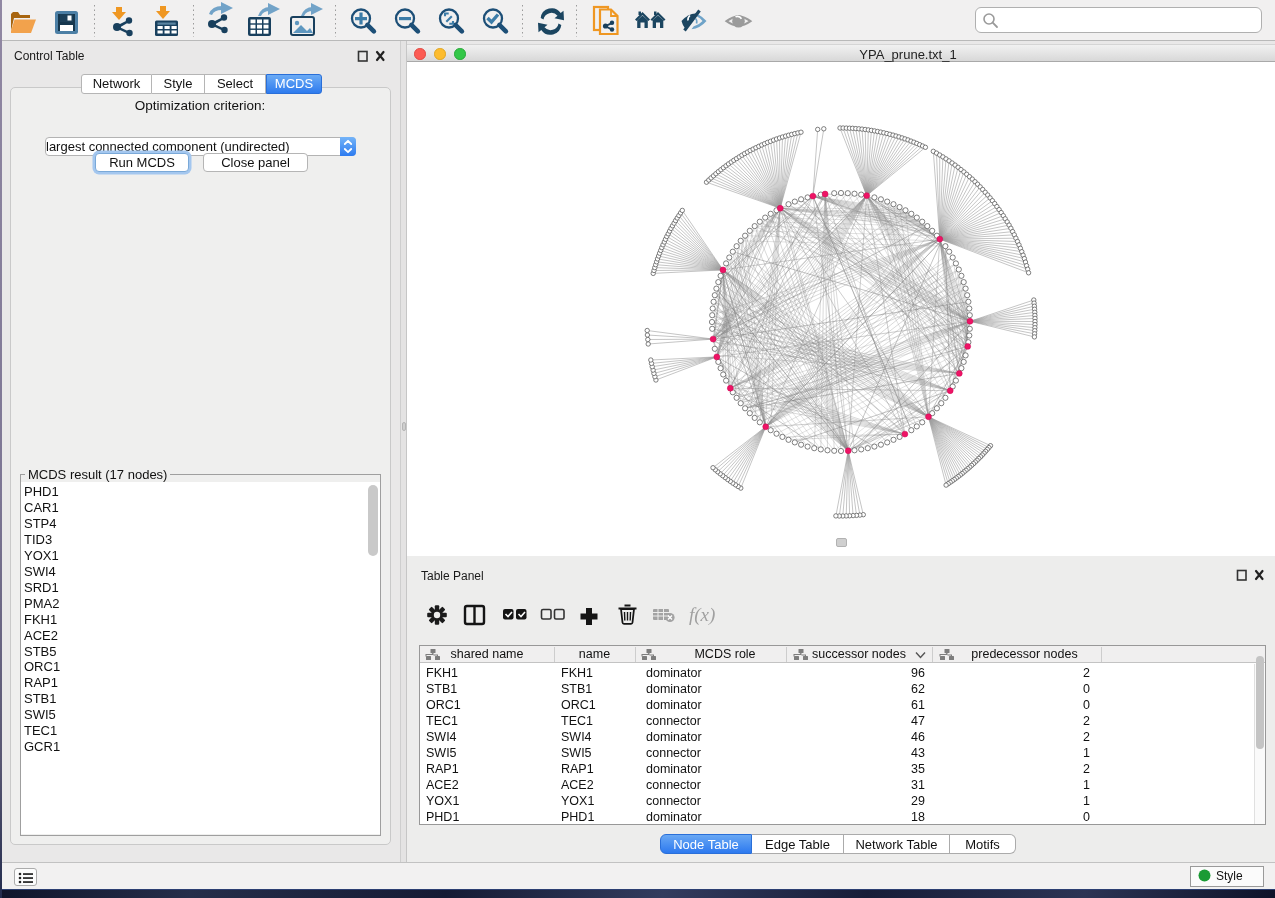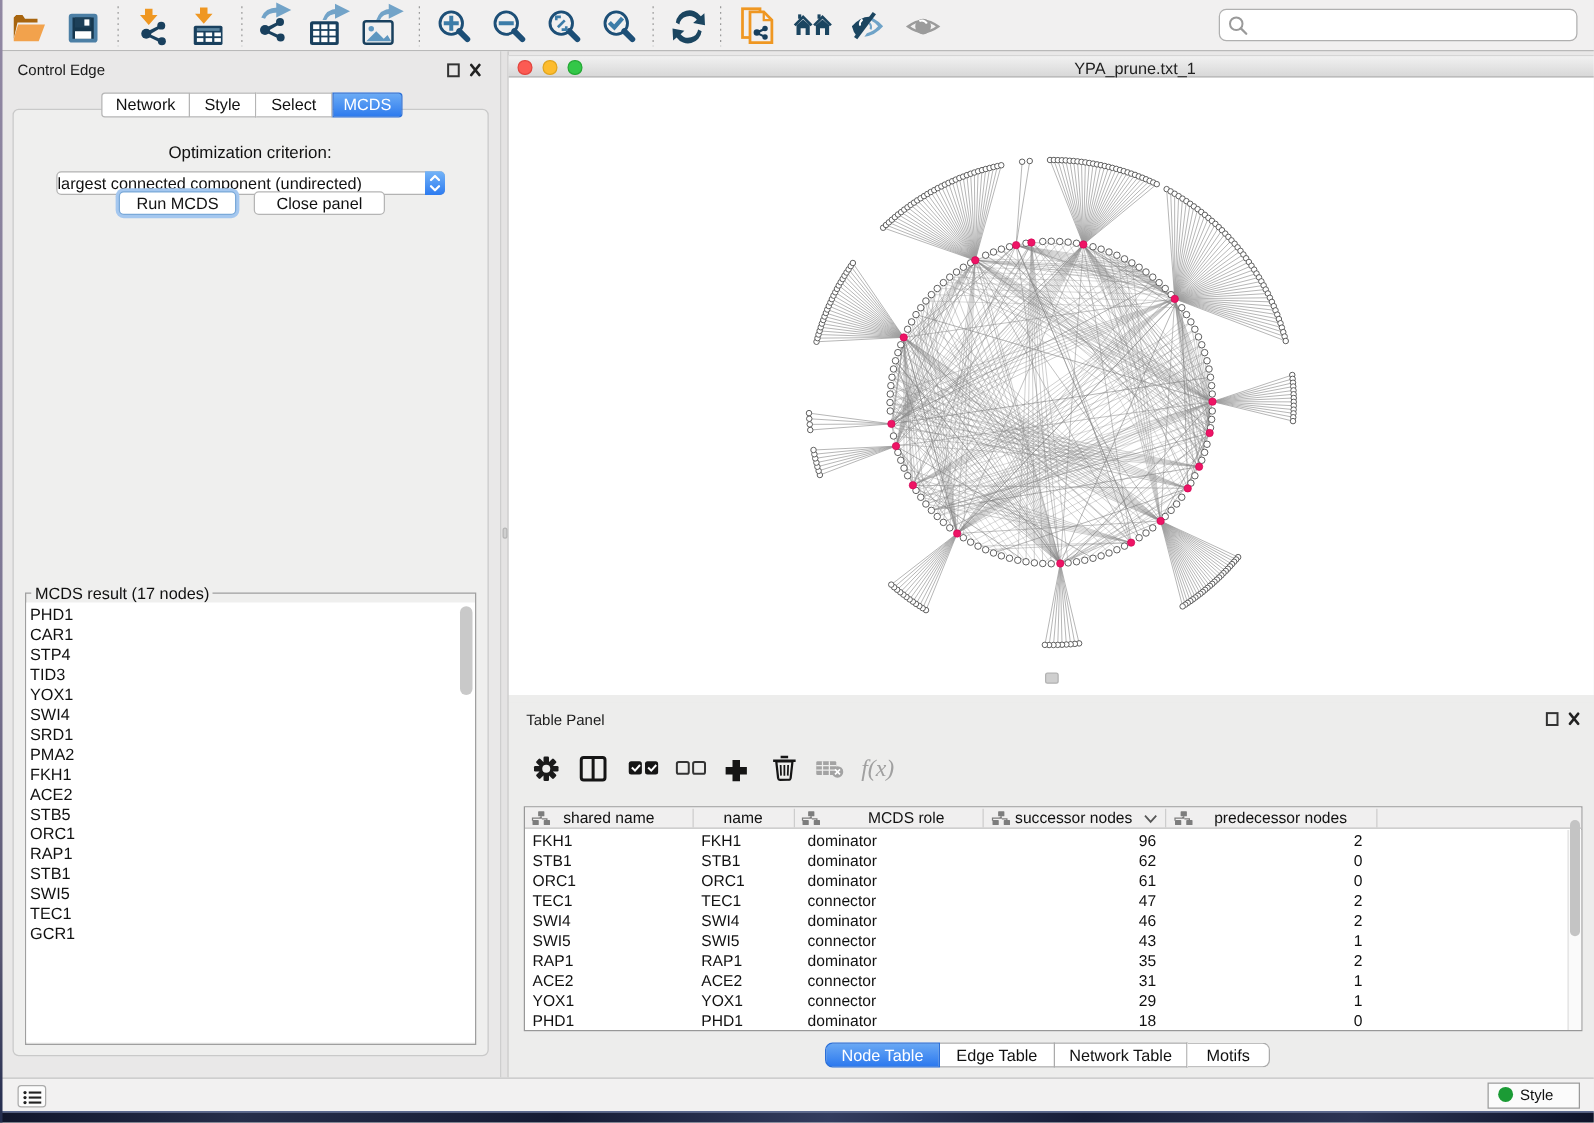--- a/index.html
+++ b/index.html
@@ -3,21 +3,21 @@
 *{margin:0;padding:0;box-sizing:border-box}
 html,body{width:1275px;height:898px;overflow:hidden;font-family:"Liberation Sans",sans-serif;background:#e9e8e8}
 .abs{position:absolute}
 #toolbar{position:absolute;left:0;top:0;width:1275px;height:41px;background:#f1f0f0;border-bottom:1px solid #b9b9b9}
 #searchbox{position:absolute;left:975px;top:7px;width:287px;height:26px;background:#fff;border:1px solid #b0b0b0;border-radius:6px}
 #leftpanel{position:absolute;left:0;top:41px;width:400px;height:821px;background:#e9e8e8}
 .ptitle{position:absolute;font-size:12px;color:#1a1a1a}
 #cpane{position:absolute;left:10px;top:46px;width:381px;height:758px;background:#efefee;border:1px solid #c9c9c9;border-radius:5px}
 .tab{position:absolute;top:33px;height:20px;border:1px solid #b5b5b5;background:#fff;font-size:13px;color:#111;text-align:center;line-height:18px;z-index:3}
 .tabsel{background:linear-gradient(#6babf5,#2e7bee);color:#fff;border-color:#2a6fd8}
-#optlabel{position:absolute;left:0px;top:73px;width:400px;text-align:center;font-size:13.5px;color:#111}
+#optlabel{position:absolute;left:0px;top:57px;width:400px;text-align:center;font-size:13.5px;color:#111}
 #selbox{position:absolute;left:45px;top:96px;width:311px;height:19px;background:#fff;border:1px solid #b3b3b3;border-radius:4px;font-size:13px;text-align:left;line-height:17px;color:#111}
 #stepper{position:absolute;right:-1px;top:-1px;width:16px;height:19px;background:linear-gradient(#74b4f8,#2d7bf0);border-radius:0 4px 4px 0}
 .btn{position:absolute;top:112px;height:19px;background:#fff;border:1px solid #b5b5b5;border-radius:4px;font-size:13px;text-align:center;line-height:17px;color:#111}
 #fieldset{position:absolute;left:20px;top:433px;width:361px;height:362px;border:1px solid #9f9f9f}
 #legend{position:absolute;left:25px;top:426px;background:#efefee;padding:0 3px;font-size:13px;color:#111}
 #mlist{position:absolute;left:21px;top:441px;width:359px;height:352px;background:#fff;font-size:13px;line-height:15.95px;color:#111;padding:2px 0 0 3px}
 #mscroll{position:absolute;left:368px;top:444px;width:10px;height:71px;background:#c9c9c9;border-radius:5px}
 #vsplit{position:absolute;left:400px;top:41px;width:7px;height:821px;background:#e4e3e3;border-left:1px solid #cecece;border-right:1px solid #c6c6c6}
 #netwin{position:absolute;left:407px;top:44px;width:868px;height:512px;background:#fff}
 #nettitle{position:absolute;left:0;top:0;width:868px;height:18px;background:linear-gradient(#f1f1f1,#d8d8d8);border-bottom:1px solid #a9a9a9;border-top:1px solid #d5d5d5}
@@ -156,21 +156,21 @@
 <circle cx="738.5" cy="21.2" r="6.3" fill="#9b9b9b"></circle>
 <path d="M735.5 16.8 a5 5 0 0 1 6 2" fill="none" stroke="#fff" stroke-width="1.7"></path>
 </svg>
 <div id="searchbox"></div>
 <svg class="abs" style="left:981px;top:11px" width="20" height="20" viewBox="0 0 20 20">
     <circle cx="8" cy="8" r="5" fill="none" stroke="#9a9a9a" stroke-width="1.6"></circle>
     <line x1="11.7" y1="11.7" x2="16" y2="16" stroke="#9a9a9a" stroke-width="1.8" stroke-linecap="round"></line>
   </svg>
 
 <div id="leftpanel">
-  <div class="ptitle" style="left:14px;top:8px">Control Edge</div>
+  <div class="ptitle" style="left:14px;top:8px">Control Table</div>
   <svg class="abs" style="left:355px;top:9px" width="36" height="14" viewBox="0 0 32 14">
       <rect x="1.5" y="1.5" width="8.5" height="9.5" fill="none" stroke="#333" stroke-width="1.6"></rect>
       <path d="M20 2 L26.5 10 M26.5 2 L20 10" stroke="#222" stroke-width="2.2" stroke-linecap="round"></path>
     </svg>
   <div id="cpane"></div>
   <div class="tab" style="left:81px;width:71px;border-radius:3px 0 0 3px">Network</div>
   <div class="tab" style="left:152px;width:53px;border-left:none">Style</div>
   <div class="tab" style="left:205px;width:61px;border-left:none">Select</div>
   <div class="tab tabsel" style="left:266px;width:56px;border-radius:0 3px 3px 0">MCDS</div>
   <div id="optlabel">Optimization criterion:</div>

